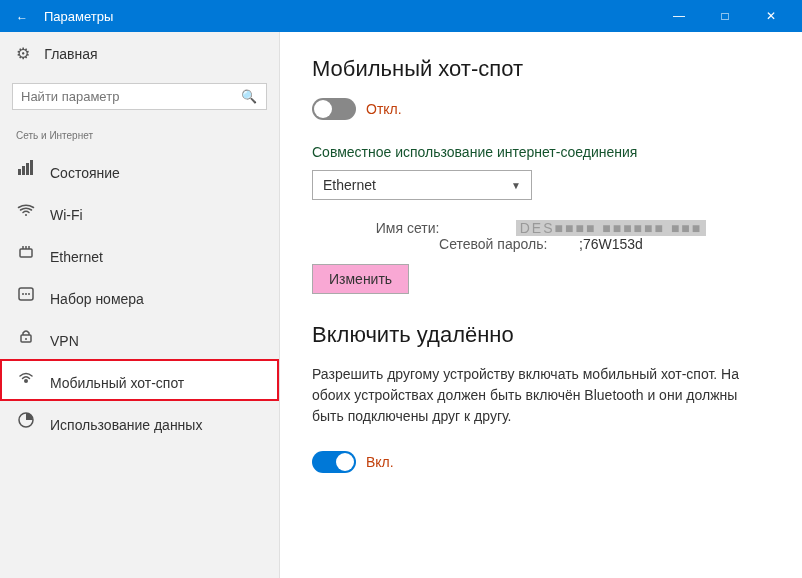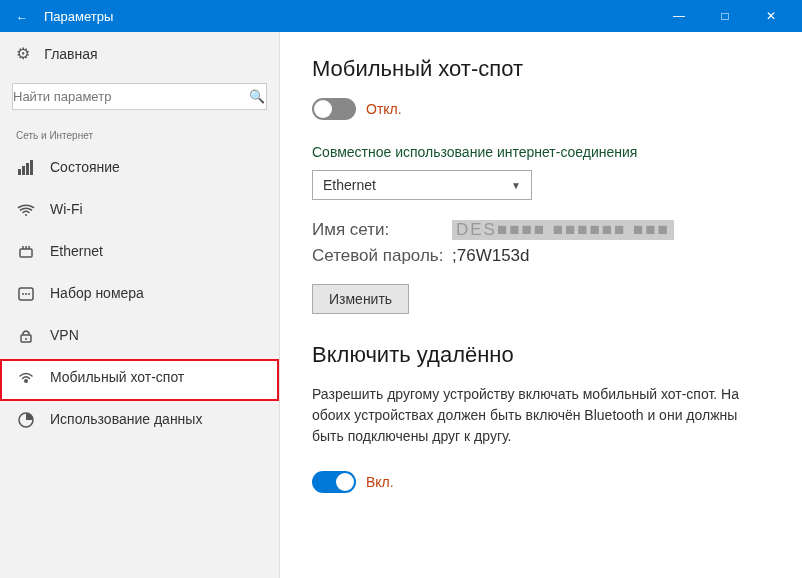--- a/index.html
+++ b/index.html
@@ -74,41 +74,41 @@
       color: #333;
     }
     .sidebar-home .icon { margin-right: 14px; font-size: 16px; color: #555; }
 
     .search-box {
       margin: 8px 12px 16px 12px;
       display: flex;
       align-items: center;
       border: 1px solid #ccc;
       background: #fff;
-      padding: 5px 0;
+      padding: 5px 8px;
     }
     .search-box input {
       border: none;
       outline: none;
       flex: 1;
       font-size: 13px;
       background: transparent;
       color: #555;
     }
     .search-box .search-icon { color: #666; font-size: 13px; }
 
     .sidebar-section-label {
       font-size: 10px;
       color: #737373;
       padding: 4px 16px 8px 16px;
     }
 
     .sidebar-item {
       display: flex;
-      align-items: flex-start;
+      align-items: flex-end;
       padding: 10px 16px;
       cursor: pointer;
       color: #333;
       font-size: 14px;
     }
     .sidebar-item.highlighted {
       outline: 2px solid #e81123;
       outline-offset: -2px;
       background: #fff;
     }
@@ -189,22 +189,22 @@
       margin-bottom: 20px;
       justify-content: space-between;
     }
     .dropdown span { font-size: 14px; color: #333; }
     .dropdown .chevron { font-size: 10px; color: #555; }
 
     
     .info-row {
       display: flex;
       align-items: center;
-      margin-bottom: 6px;
-      font-size: 17px;
+      font-size: 14px;
+      justify-content: center;
     }
     .info-label {
       width: 140px;
       color: #555;
     }
     .info-value {
       color: #333;
     }
     .info-value.blurred {
       color: #999;
@@ -213,21 +213,21 @@
       border-radius: 0;
       padding: 0 4px;
     }
 
     .change-btn {
       display: inline-block;
       margin-top: 12px;
       margin-bottom: 28px;
       padding: 6px 16px;
       border: 1px solid #aaa;
-      background: #e5e5e5;
+      background: #f9a8d4;
       cursor: pointer;
       font-size: 14px;
       color: #333;
     }
 
     .remote-desc {
       font-size: 14px;
       color: #333;
       line-height: 1.5;
       margin-bottom: 24px;

